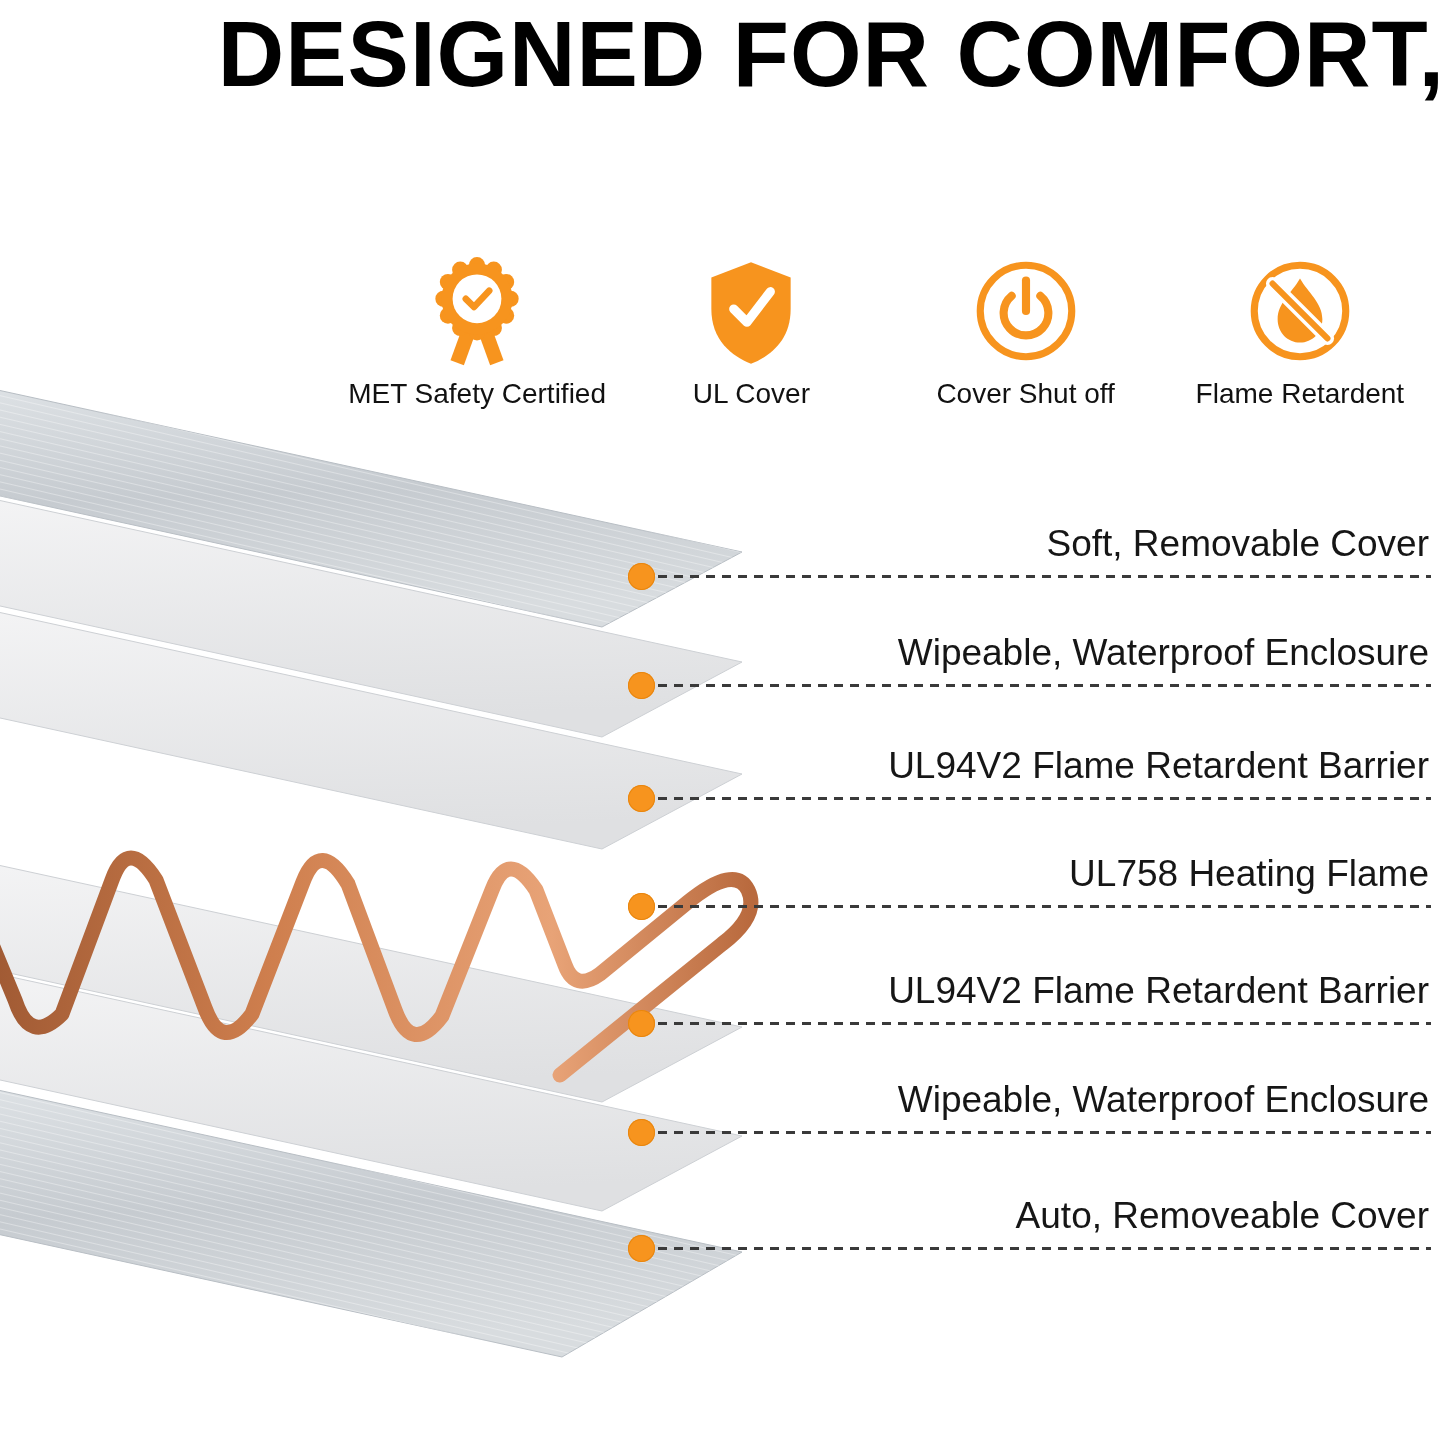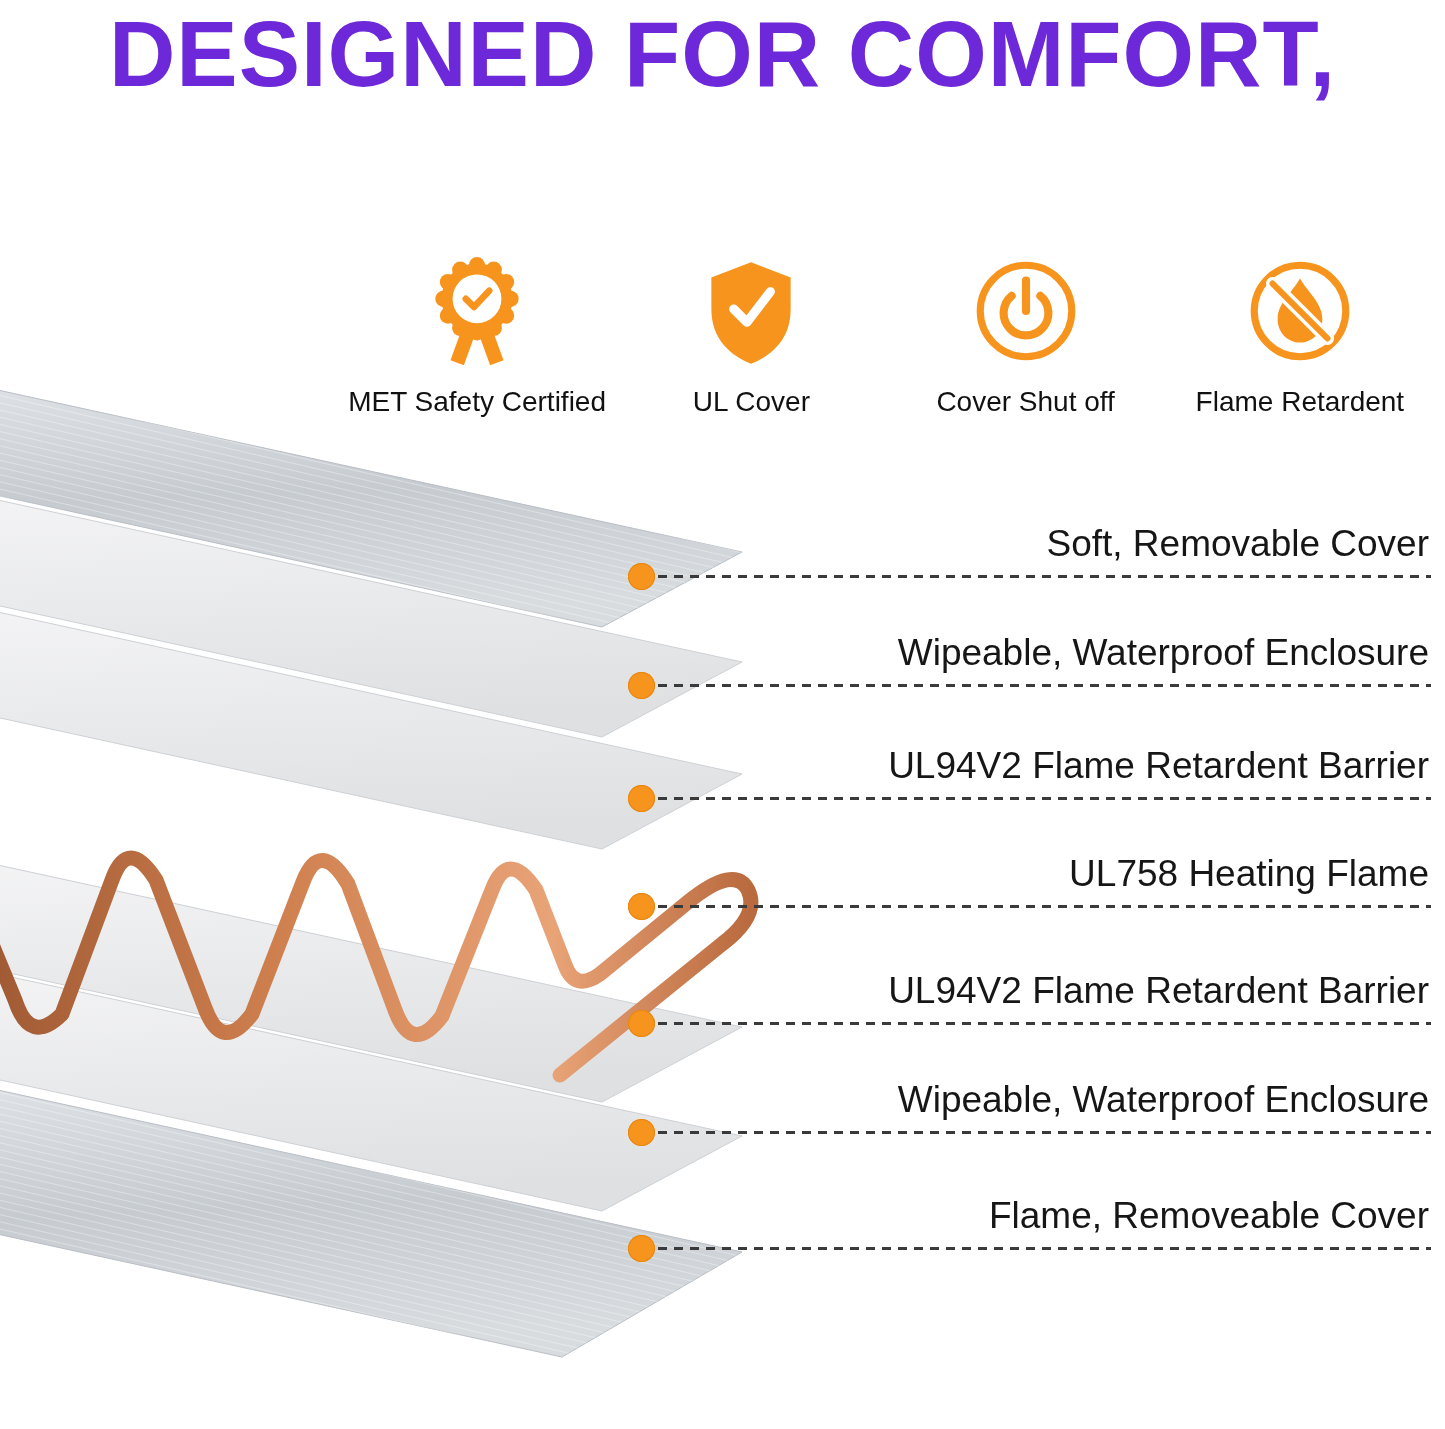--- a/index.html
+++ b/index.html
@@ -2,32 +2,32 @@
 <html><head>
 <meta charset="utf-8">
 <style>
   html,body { margin:0; padding:0; background:#fff; }
   .page {
     position:relative; width:1445px; height:1429px; background:#ffffff;
     overflow:hidden; font-family:"Liberation Sans", sans-serif;
   }
   
   .headline {
-    position:absolute; top:6px; left:0; right:0; text-align:center;
-    color:#6d28d9; font-weight:bold; font-size:92px; line-height:1.05;
+    position:absolute; top:6px; left:0; right:0; text-align:right;
+    color:#000000; font-weight:bold; font-size:92px; line-height:1.05;
     letter-spacing:1px;
   }
   
   .features {
     position:absolute; top:250px; left:340px; right:8px;
     display:flex;
   }
   .feature { flex:1; display:flex; flex-direction:column; align-items:center; }
   .feature svg { width:122px; height:122px; display:block; }
-  .feature-label { margin-top:14px; font-size:28px; color:#111; white-space:nowrap; }
+  .feature-label { margin-top:6px; font-size:28px; color:#111; white-space:nowrap; }
   
   .diagram { position:absolute; left:0; top:0; width:1445px; height:1429px; }
   
   .callout { position:absolute; left:628px; right:14px; height:62px; }
   .callout-label {
     position:absolute; right:2px; bottom:13px; font-size:37px; color:#161616;
     white-space:nowrap;
     margin-top:32px;
   }
   .callout-line {
@@ -181,18 +181,18 @@
     <div class="callout-label">UL94V2 Flame Retardent Barrier</div>
     <div class="callout-line"></div>
     <div class="callout-dot"></div>
   </div>
   <div class="callout" style="top:1072px">
     <div class="callout-label">Wipeable, Waterproof Enclosure</div>
     <div class="callout-line"></div>
     <div class="callout-dot"></div>
   </div>
   <div class="callout" style="top:1188px">
-    <div class="callout-label">Flame, Removeable Cover</div>
+    <div class="callout-label">Auto, Removeable Cover</div>
     <div class="callout-line"></div>
     <div class="callout-dot"></div>
   </div>
 
 </div>
 
 </body></html>

